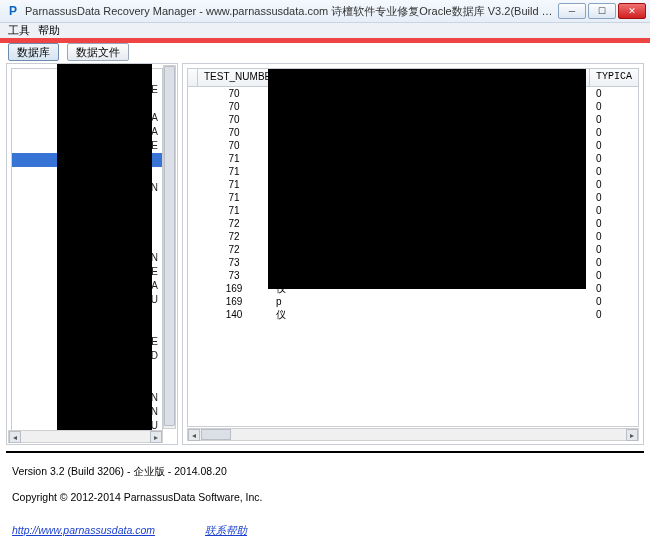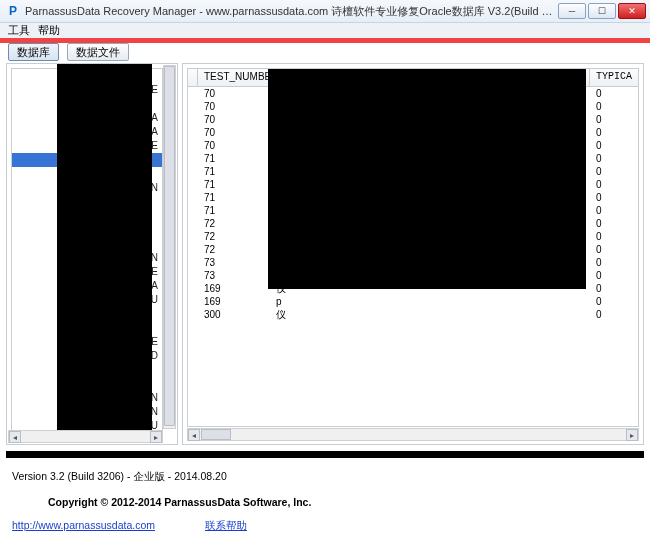--- a/index.html
+++ b/index.html
@@ -32,31 +32,31 @@
   .gh-cell { border-right: 1px solid #c8cdd4; font-size: 10px; padding: 2px 6px; text-align: center; white-space: nowrap; overflow: hidden; }
   .gh-cell.c0 { width: 10px; padding: 0; }
   .gh-cell.c1 { width: 72px; }
   .gh-cell.c2 { width: 22px; }
   .gh-cell.c3 { flex: 1; }
   .gh-cell.c4 { width: 48px; border-right: none; font-family: Liberation Mono, monospace; }
   .grid-body { }
   .grid-row { display: flex; height: 13px; }
   .gr-cell { font-size: 10px; padding: 0 6px; line-height: 13px; white-space: nowrap; overflow: hidden; }
   .gr-cell.c0 { width: 10px; padding: 0; }
-  .gr-cell.c1 { width: 72px; }
+  .gr-cell.c1 { width: 72px; text-align: center; }
   .gr-cell.c2 { width: 22px; }
   .gr-cell.c3 { flex: 1; }
   .gr-cell.c4 { width: 48px; }
   .grid-redacted { position: absolute; left: 80px; top: 0; right: 52px; height: 220px; background: #000; }
   .grid-hscroll { position: absolute; left: 4px; bottom: 3px; right: 4px; height: 13px; background: #f0f0f0; border: 1px solid #d0d0d0; }
   .grid-hscroll .thumb { position: absolute; left: 13px; width: 30px; top: 0; bottom: 0; background: #dcdfe5; border: 1px solid #b8bec7; }
-  .footer { border-top: 7px solid #000000; margin: 6px 6px 0 6px; padding: 10px 6px 6px 6px; font-size: 10.5px; line-height: 1.55; }
+  .footer { border-top: 2px solid #000000; margin: 6px 6px 0 6px; padding: 10px 6px 6px 6px; font-size: 10.5px; line-height: 1.55; }
   .footer a { color: #1a3fcc; text-decoration: underline; cursor: pointer; }
-  .footer .linkrow { display: flex; gap: 50px; margin-top: 6px; }
-  .footer b { font-weight: bold; margin-left: 36px; }
+  .footer .linkrow { display: flex; gap: 50px; margin-top: 16px; font-style: italic; }
+  .footer b { font-weight: normal; }
 </style>
 </head>
 <body>
 
 <div class="titlebar">
   <div class="icon">P</div>
   <div class="title">ParnassusData Recovery Manager - www.parnassusdata.com 诗檀软件专业修复Oracle数据库   V3.2(Build 3206)</div>
   <div class="winbtns">
     <div class="winbtn">─</div>
     <div class="winbtn">☐</div>
@@ -240,21 +240,21 @@
           </div>
           <div class="grid-row">
             <div class="gr-cell c0"></div>
             <div class="gr-cell c1">169</div>
             <div class="gr-cell c2">p</div>
             <div class="gr-cell c3"></div>
             <div class="gr-cell c4">0</div>
           </div>
           <div class="grid-row">
             <div class="gr-cell c0"></div>
-            <div class="gr-cell c1">300</div>
+            <div class="gr-cell c1">140</div>
             <div class="gr-cell c2">仪</div>
             <div class="gr-cell c3"></div>
             <div class="gr-cell c4">0</div>
           </div>
         </div>
       <div class="grid-redacted"></div>
     </div>
     <div class="grid-hscroll">
       <div class="scroll-arrow" style="left:0">◂</div>
       <div class="thumb"></div>

